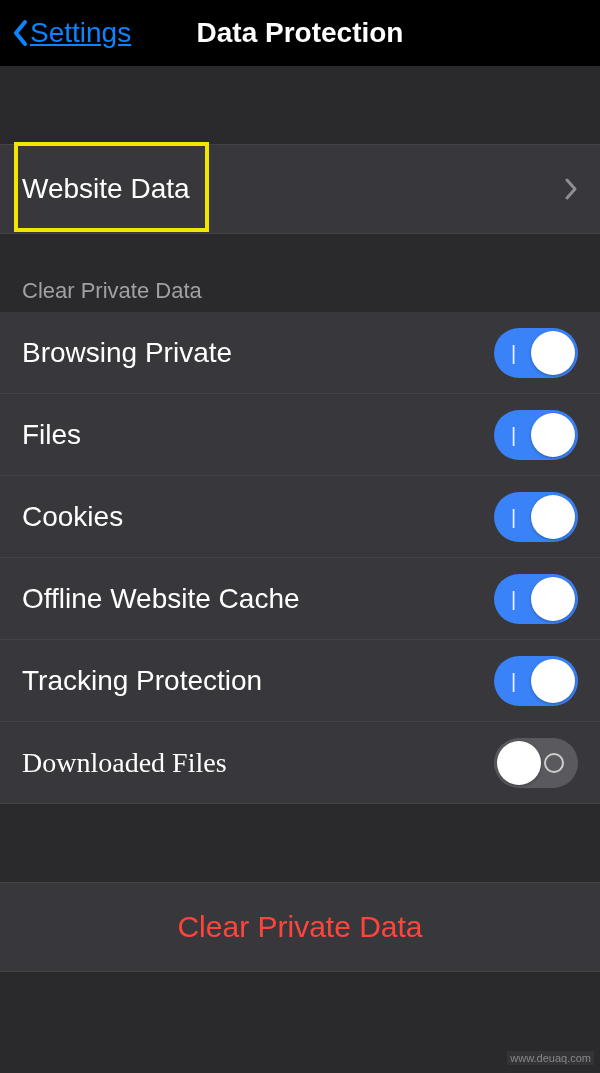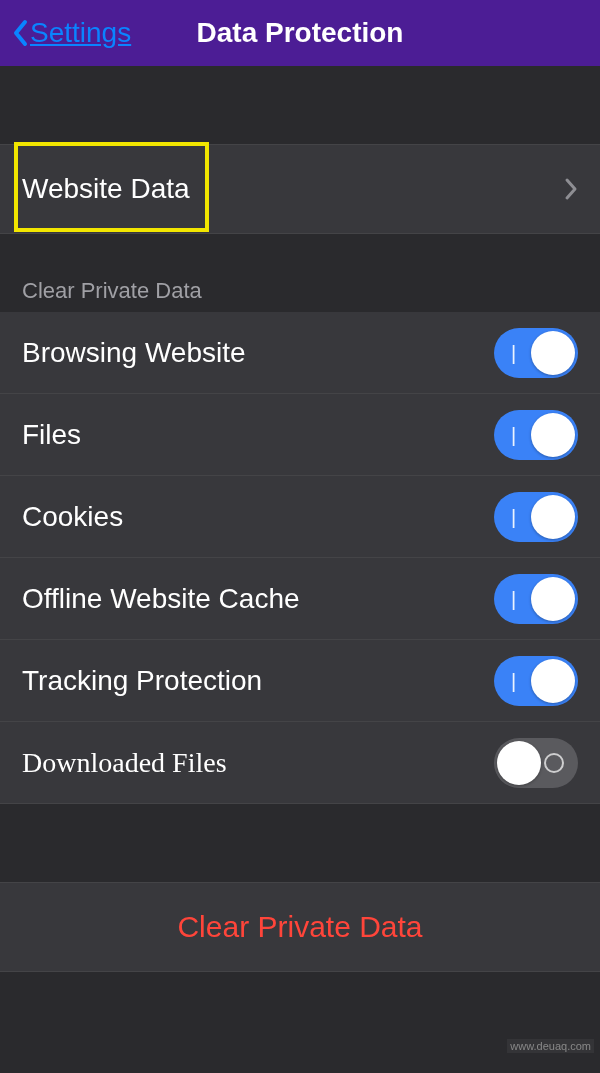--- a/index.html
+++ b/index.html
@@ -9,21 +9,21 @@
     background: #2a2a2d;
     font-family: -apple-system, "Helvetica Neue", Helvetica, Arial, sans-serif;
     color: #ffffff;
     overflow: hidden;
     position: relative;
   }
 
   
   .nav-header {
     height: 66px;
-    background: #4c1d95;
+    background: #000000;
     display: flex;
     align-items: center;
     padding: 0 12px;
     position: relative;
   }
   .back-btn {
     display: flex;
     align-items: center;
     color: #0a84ff;
     font-size: 28px;
@@ -149,21 +149,21 @@
     font-size: 30px;
     color: #ff453a;
     border-top: 1px solid #444447;
     border-bottom: 1px solid #444447;
     cursor: pointer;
   }
 
   .watermark {
     position: absolute;
     right: 6px;
-    bottom: 20px;
+    bottom: 8px;
     font-size: 11px;
     color: #888;
     background: rgba(255,255,255,0.05);
     padding: 1px 3px;
   }
 </style>
 </head>
 <body>
 
 <div class="nav-header">
@@ -189,21 +189,21 @@
   </span>
   <div class="highlight-box"></div>
 </div>
 
 <div class="spacer-md"></div>
 
 <div class="section-header">Clear Private Data</div>
 
 <div id="toggle-list">
     <div class="cell">
-      <span>Browsing Website</span>
+      <span>Browsing Private</span>
       <div class="switch on">
         <div class="knob"></div>
       </div>
     </div>
     <div class="cell">
       <span>Files</span>
       <div class="switch on">
         <div class="knob"></div>
       </div>
     </div>

